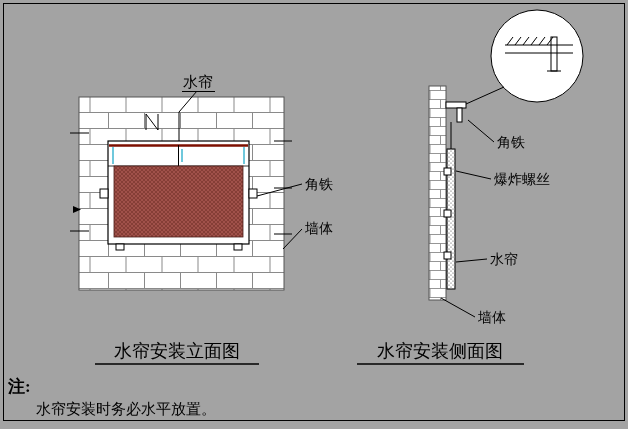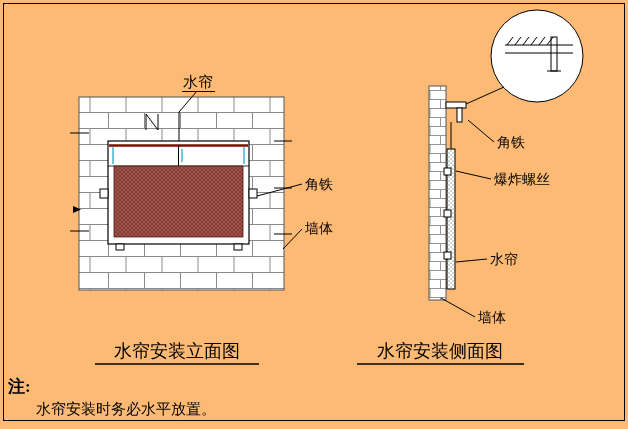--- a/index.html
+++ b/index.html
@@ -8,21 +8,21 @@
     background: #ffffff;
     width: 628px;
     height: 429px;
     overflow: hidden;
     font-family: "Liberation Serif", serif;
   }
   .page {
     position: relative;
     width: 628px;
     height: 429px;
-    background: #fdba74;
+    background: #a3a3a3;
   }
   svg text {
     font-family: "Liberation Serif", serif;
     fill: #000000;
   }
 </style>
 </head>
 <body>
 
 <div class="page">

